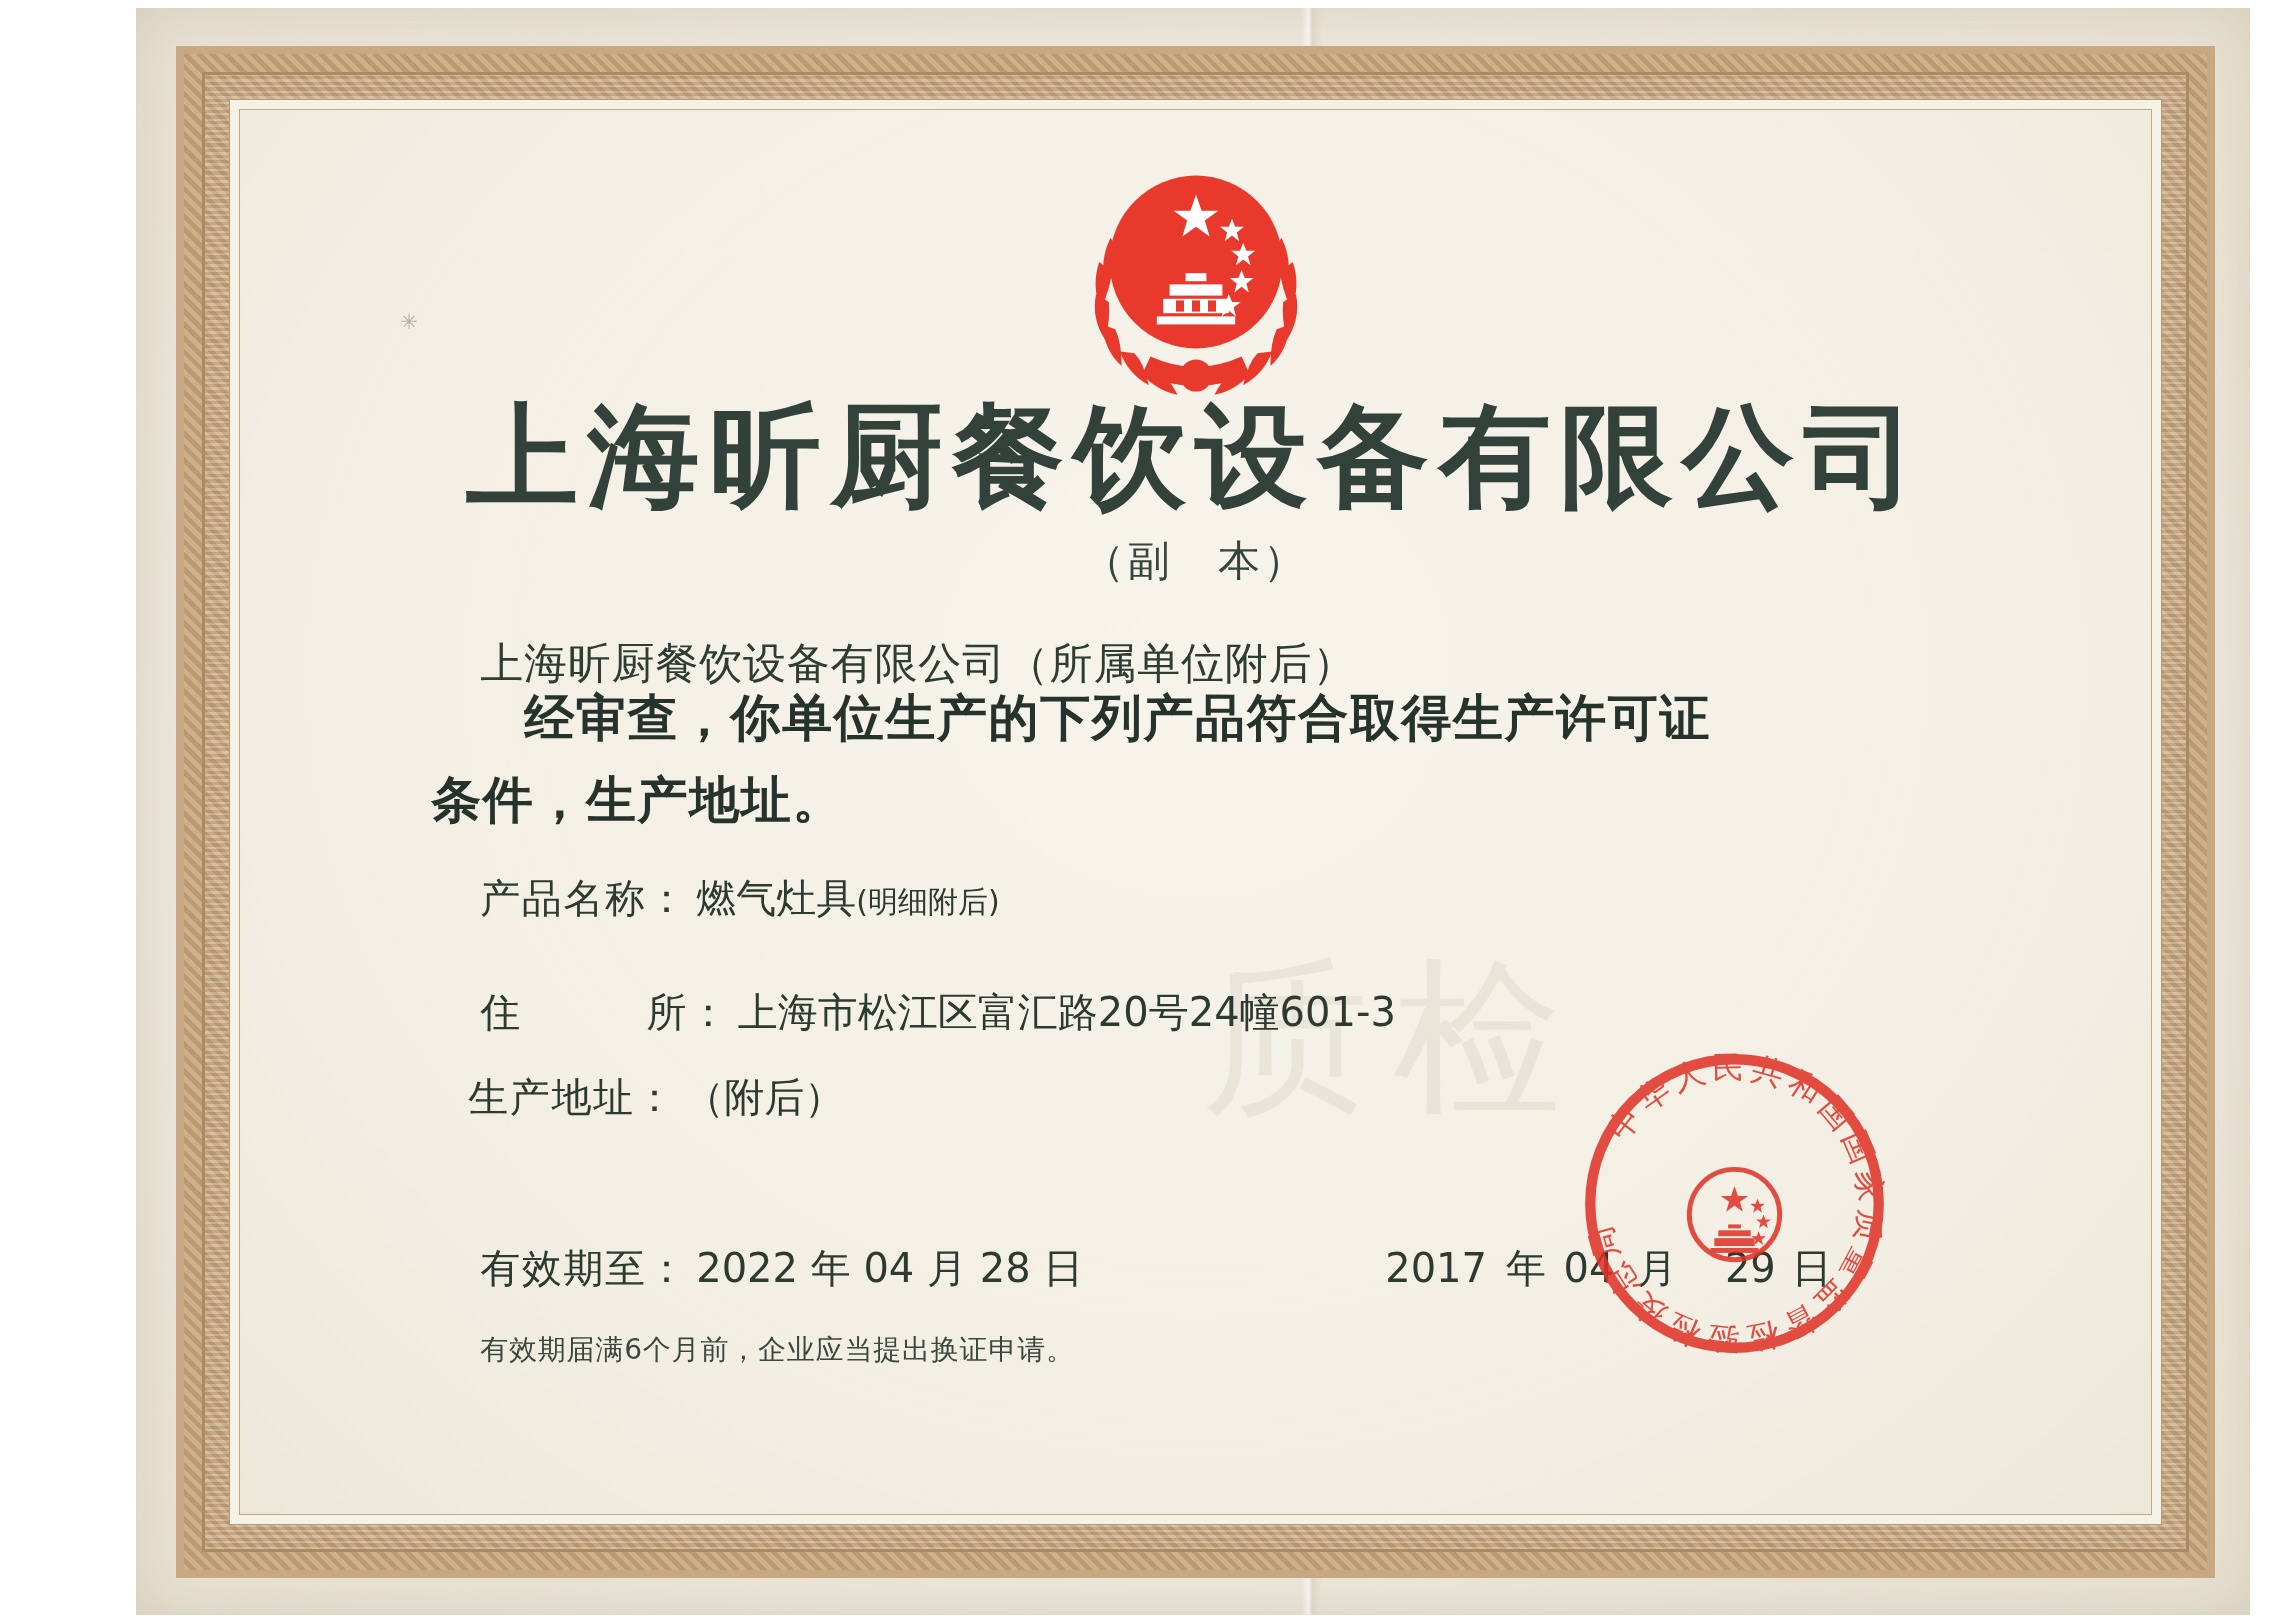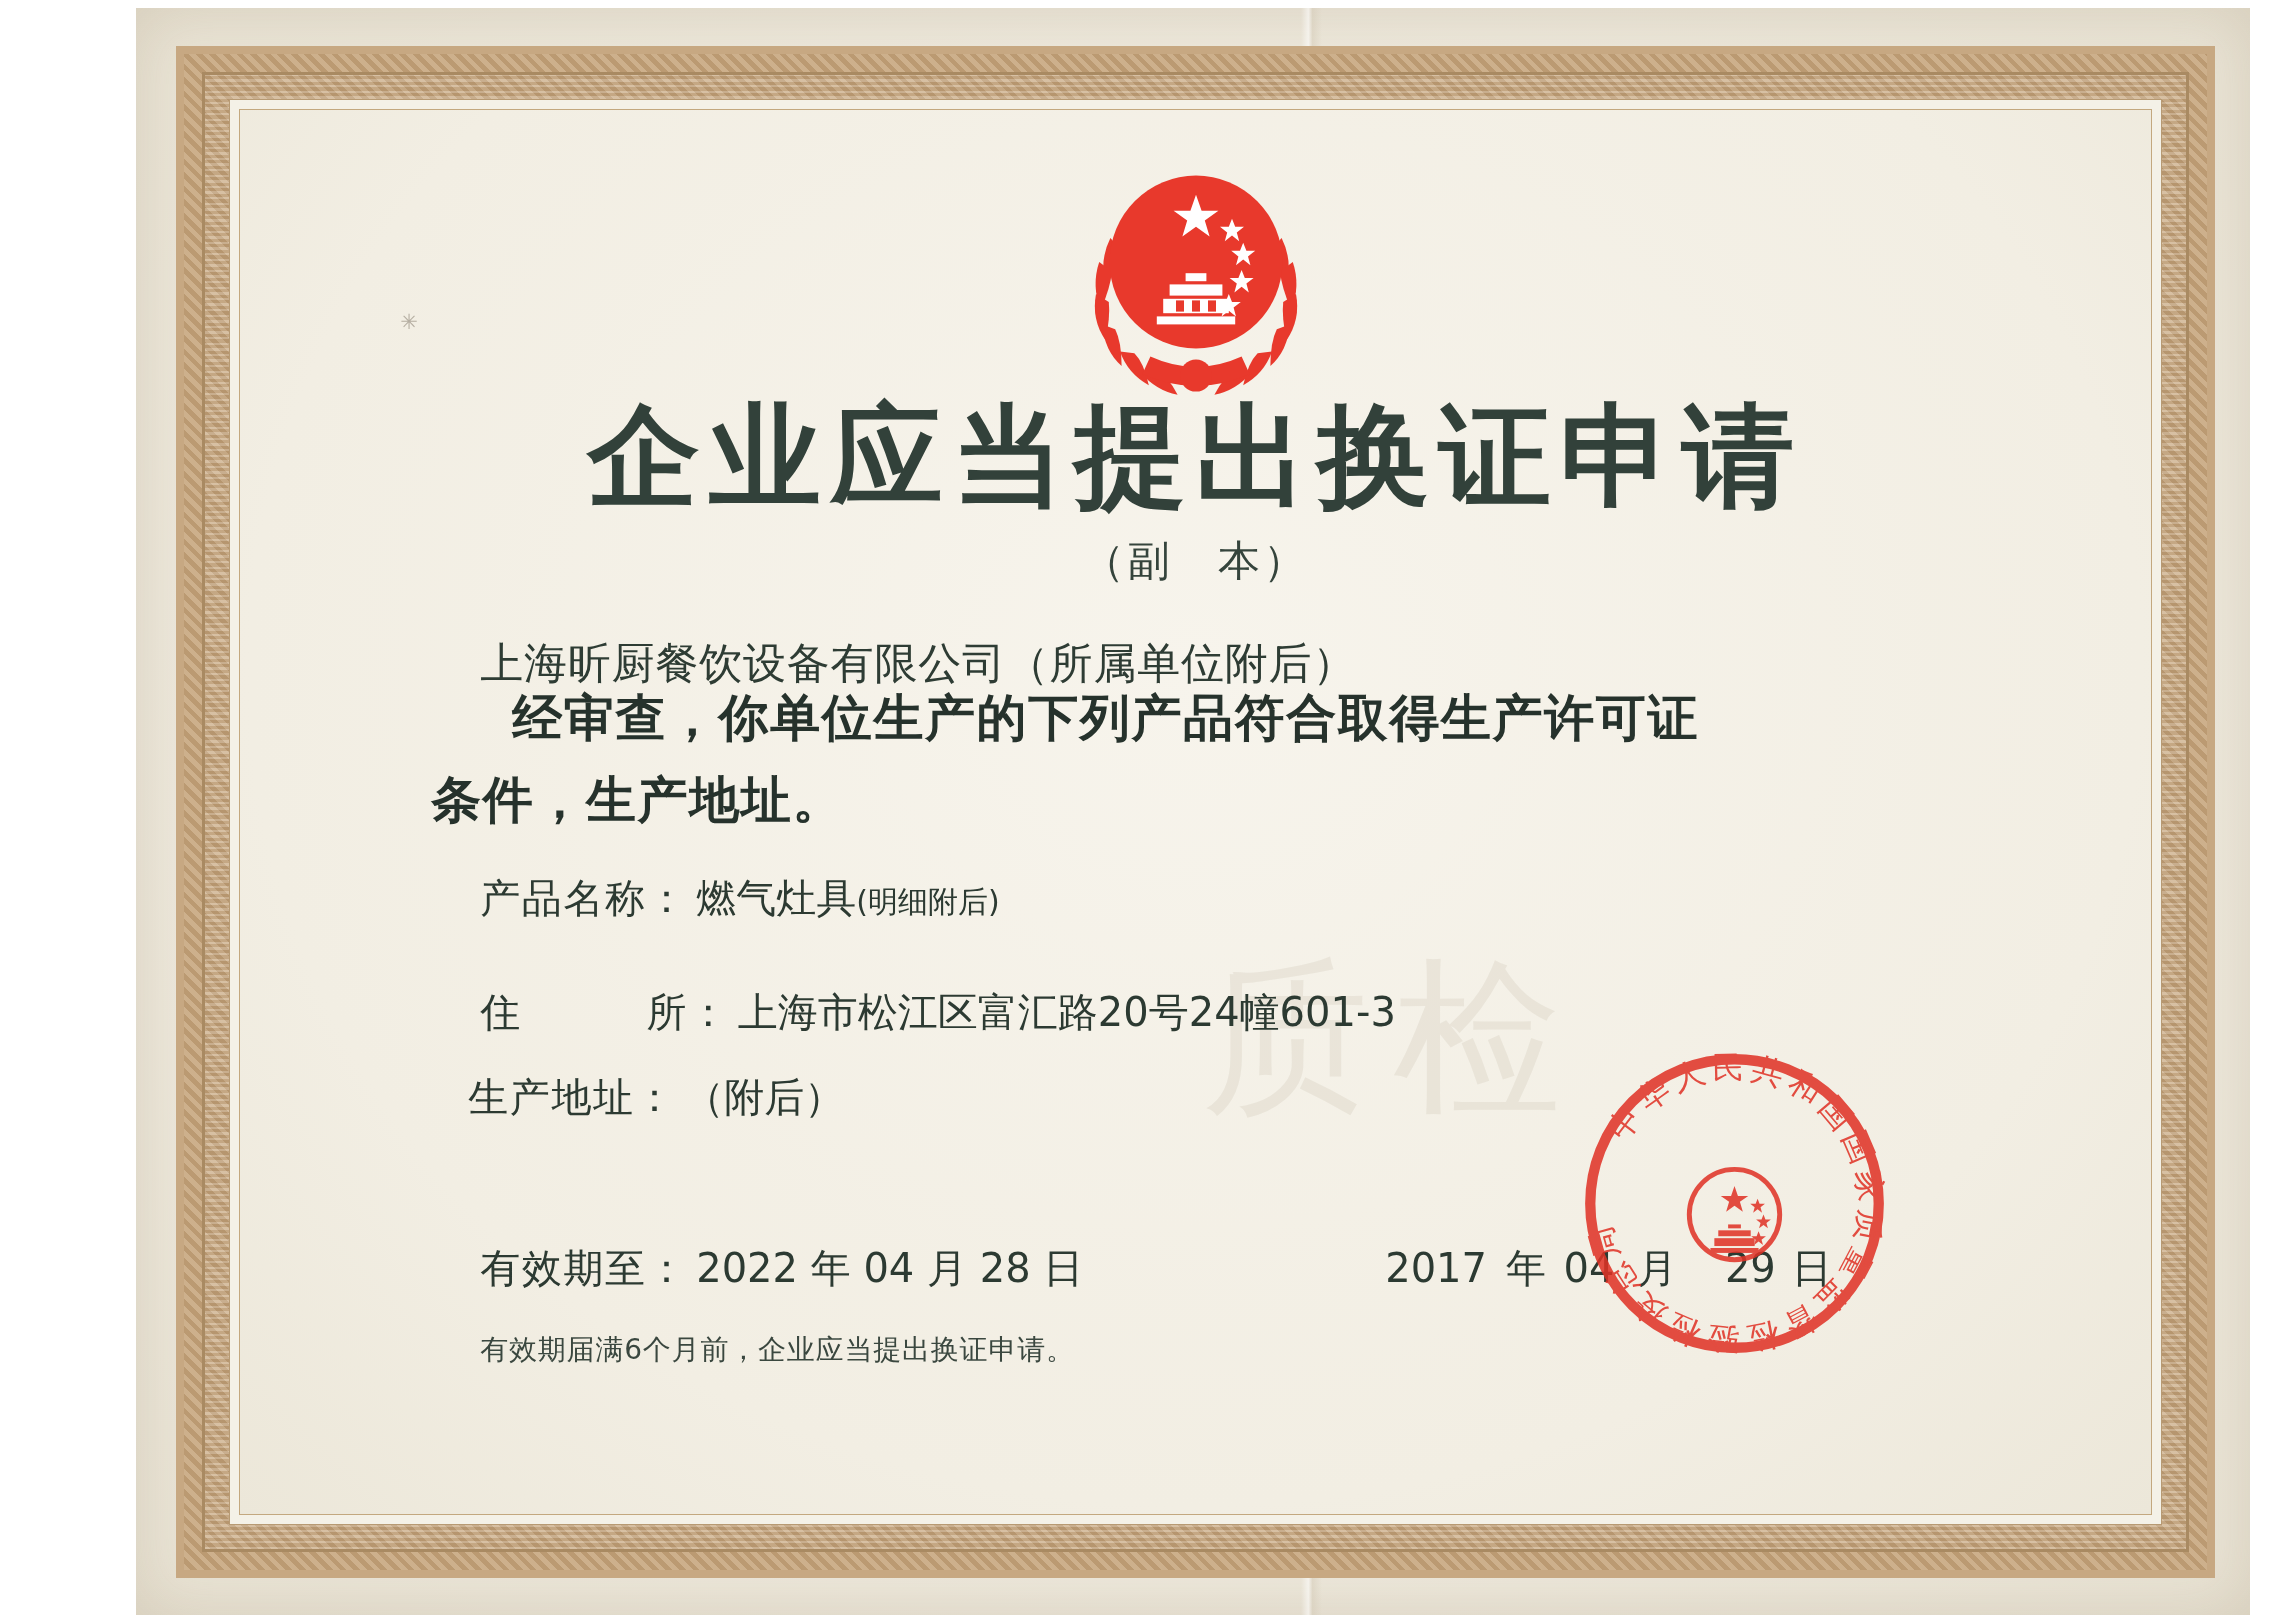--- a/index.html
+++ b/index.html
@@ -146,21 +146,21 @@
     font-family: "DejaVu Sans", "Liberation Sans", sans-serif;
     font-size: 43px;
     color: #2e3c34;
     letter-spacing: 0.8px;
     margin-top: 28px;
   }
 
   .stmt1 {
     position: absolute;
     top: 575px;
-    left: 272px;
+    left: 284px;
     font-family: "DejaVu Sans", "Liberation Sans", sans-serif;
     font-weight: bold;
     font-size: 50px;
     color: #26322c;
     letter-spacing: 1.6px;
   }
   .stmt2 {
     position: absolute;
     top: 657px;
     left: 191px;
@@ -298,21 +298,21 @@
                     <rect x="152" y="164" width="26" height="10"></rect>
                   </g>
                   <g fill="#e8392c">
                     <rect x="140" y="198" width="10" height="14"></rect>
                     <rect x="160" y="198" width="10" height="14"></rect>
                     <rect x="180" y="198" width="10" height="14"></rect>
                   </g>
                 </svg>
               </div>
 
-              <div class="title">企业应当提出换证申请</div>
+              <div class="title">上海昕厨餐饮设备有限公司</div>
               <div class="subtitle">（副　本）</div>
 
               <div class="company">上海昕厨餐饮设备有限公司（所属单位附后）</div>
 
               <div class="stmt1">经审查，你单位生产的下列产品符合取得生产许可证</div>
               <div class="stmt2">条件，生产地址。</div>
 
               <div class="field f-product">
                 <span class="lbl">产品名称：</span><span class="val">燃气灶具</span><span class="sub">(明细附后)</span>
               </div>

